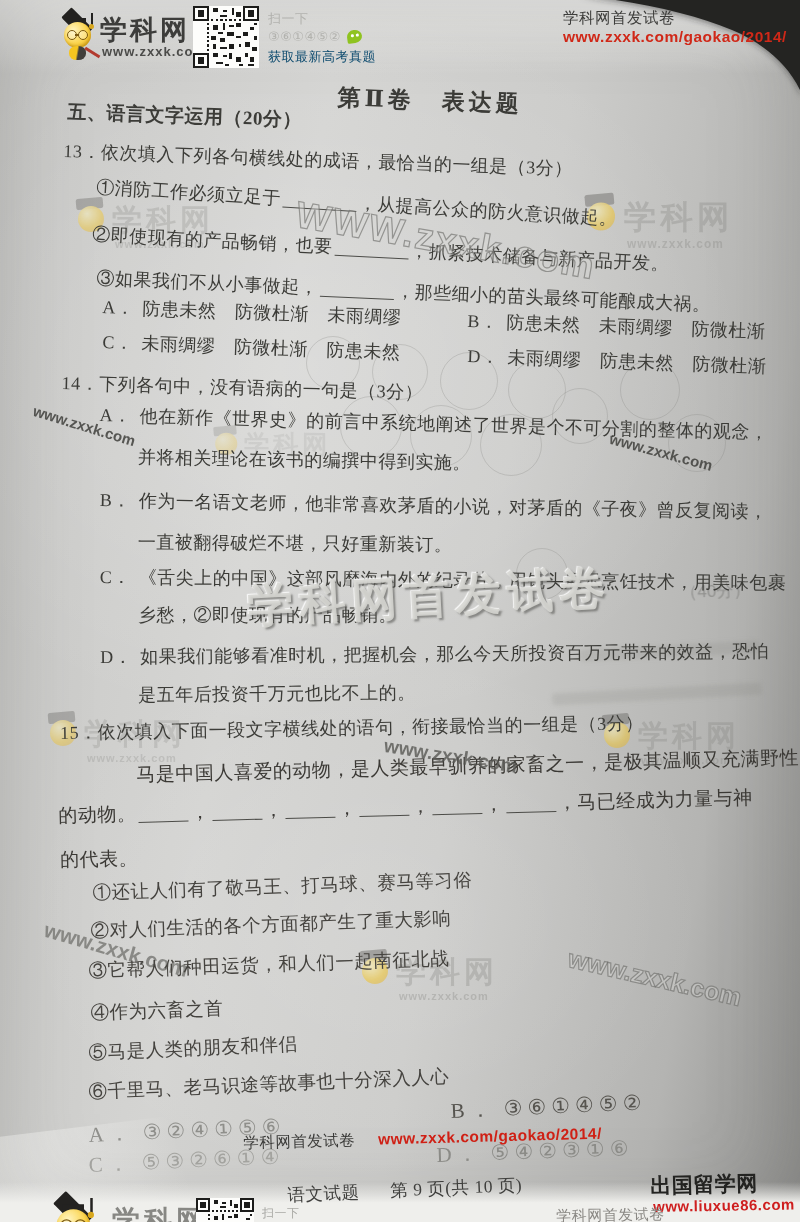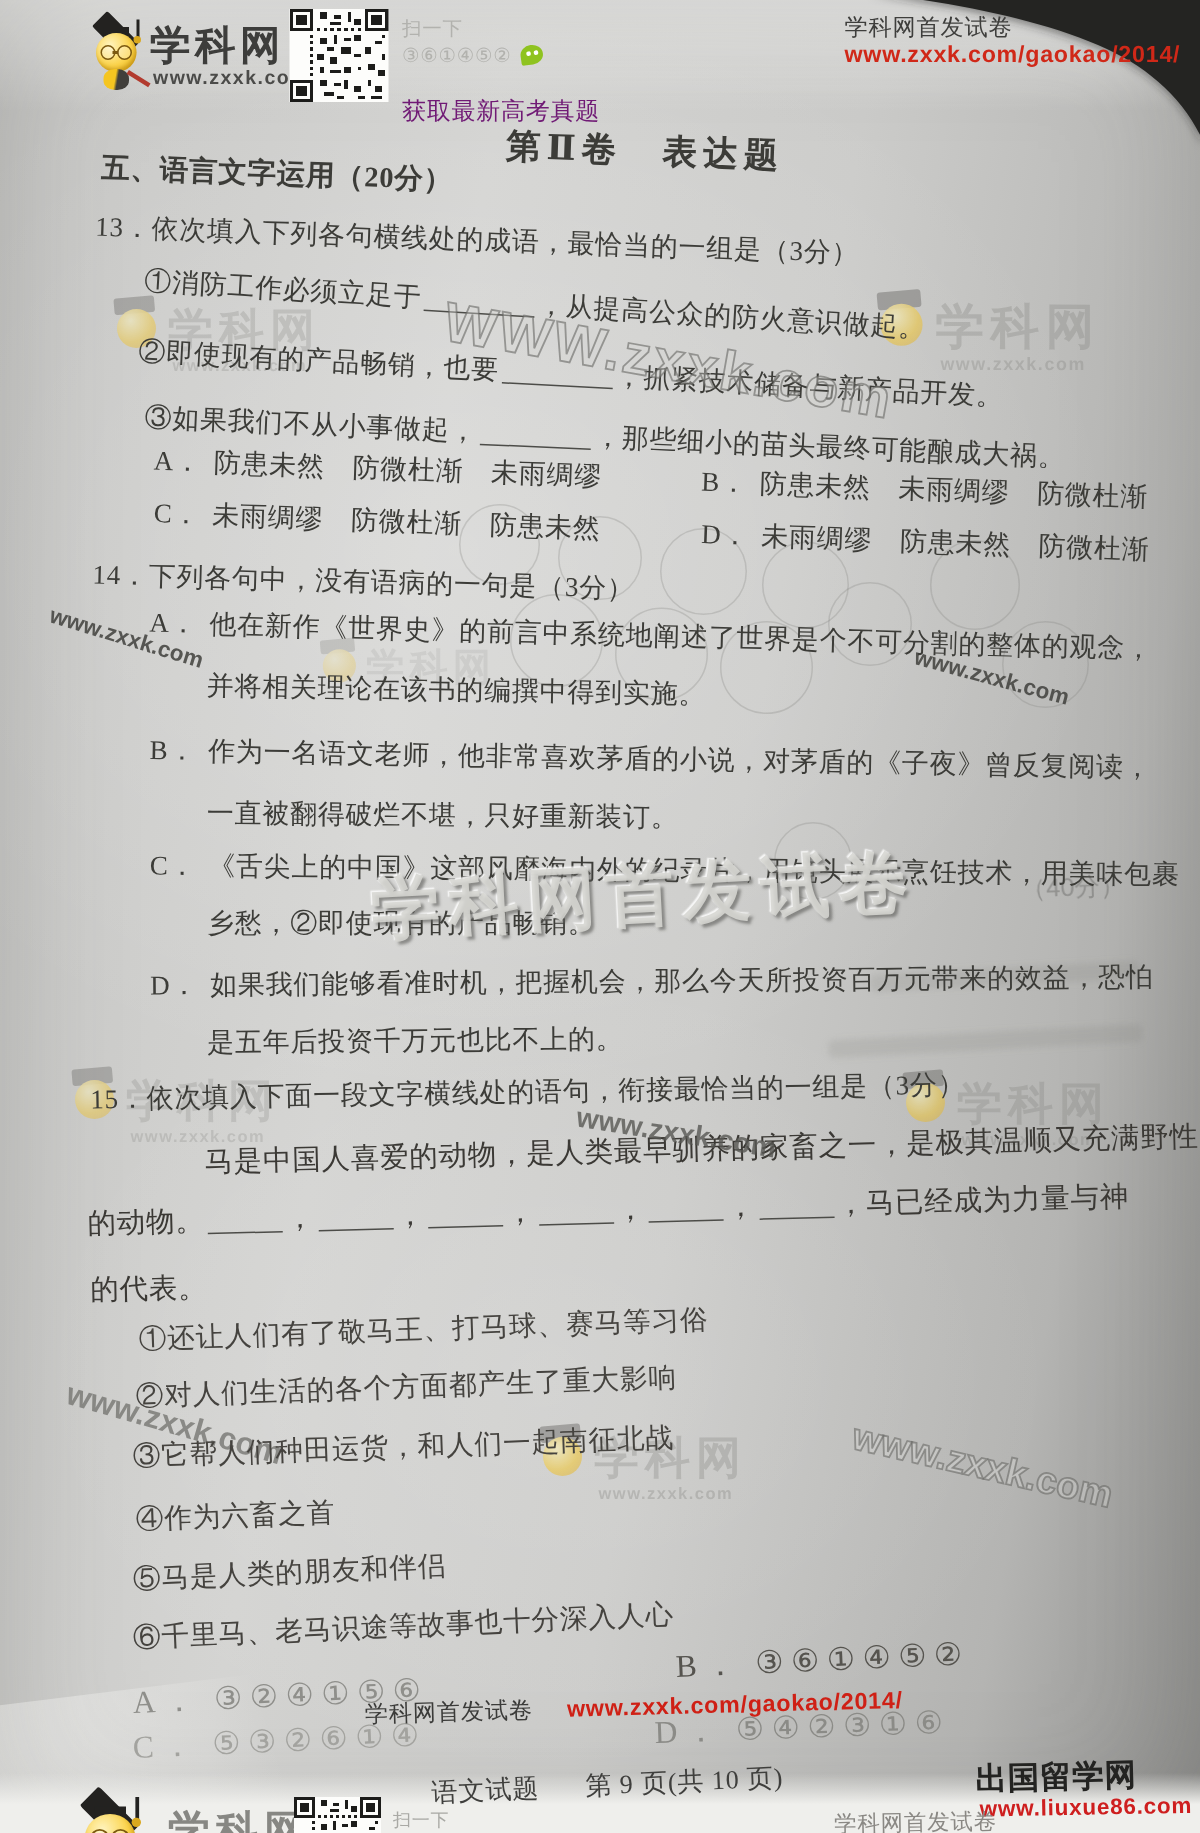--- a/index.html
+++ b/index.html
@@ -233,21 +233,21 @@
 </div>
 <div class="ln sans ovl" style="left:100px;top:12px;font-size:27px;font-weight:bold;color:#3d3d3b;letter-spacing:3px">学科网</div>
 <div class="ln sans ovl" style="left:102px;top:44px;font-size:13px;font-weight:bold;color:#4b4b49;letter-spacing:1px">www.zxxk.com</div>
 <svg class="qr" style="left:193px;top:6px" width="66" height="62" viewBox="0 0 29 29" preserveAspectRatio="none">
     <use href="#qr-sym"></use>
   </svg>
 <div class="ln sans ovl" style="left:268px;top:10px;font-size:13px;color:#b2b2ae">扫一下</div>
 <div class="ln sans ovl" style="left:268px;top:29px;font-size:13px;color:#b2b2ae">
   <span>③⑥①④⑤②</span><span class="wechat-icon"></span>
 </div>
-<div class="ln sans ovl" style="left:268px;top:64px;font-size:16px;color:#701a75">获取最新高考真题</div>
+<div class="ln sans ovl" style="left:268px;top:48px;font-size:13px;color:#0c4a6e">获取最新高考真题</div>
 <div class="ln sans ovl" style="left:563px;top:8px;font-size:15.5px;color:#3e3e3c;z-index:20">学科网首发试卷</div>
 <div class="ln sans ovl" style="left:563px;top:28px;font-size:15.5px;font-weight:bold;color:#d02818;z-index:20">www.zxxk.com/gaokao/2014/</div>
 
 <div class="ln" style="left:338px;top:82px;font-size:23px;font-weight:bold;letter-spacing:4px;transform:rotate(2deg)">第Ⅱ卷　表达题</div>
 <div class="ln" style="left:68px;top:99px;font-size:19px;font-weight:bold;transform:rotate(2deg)">五、语言文字运用（20分）</div>
 
 <div class="ln" style="left:64px;top:139px;transform:rotate(2deg)">13．依次填入下列各句横线处的成语，最恰当的一组是（3分）</div>
 <div class="ln" style="left:97px;top:175px;transform:rotate(3.5deg)">
   <span>①消防工作必须立足于</span><span class="blank" style="width:74px"></span><span>，从提高公众的防火意识做起。</span>
 </div>

